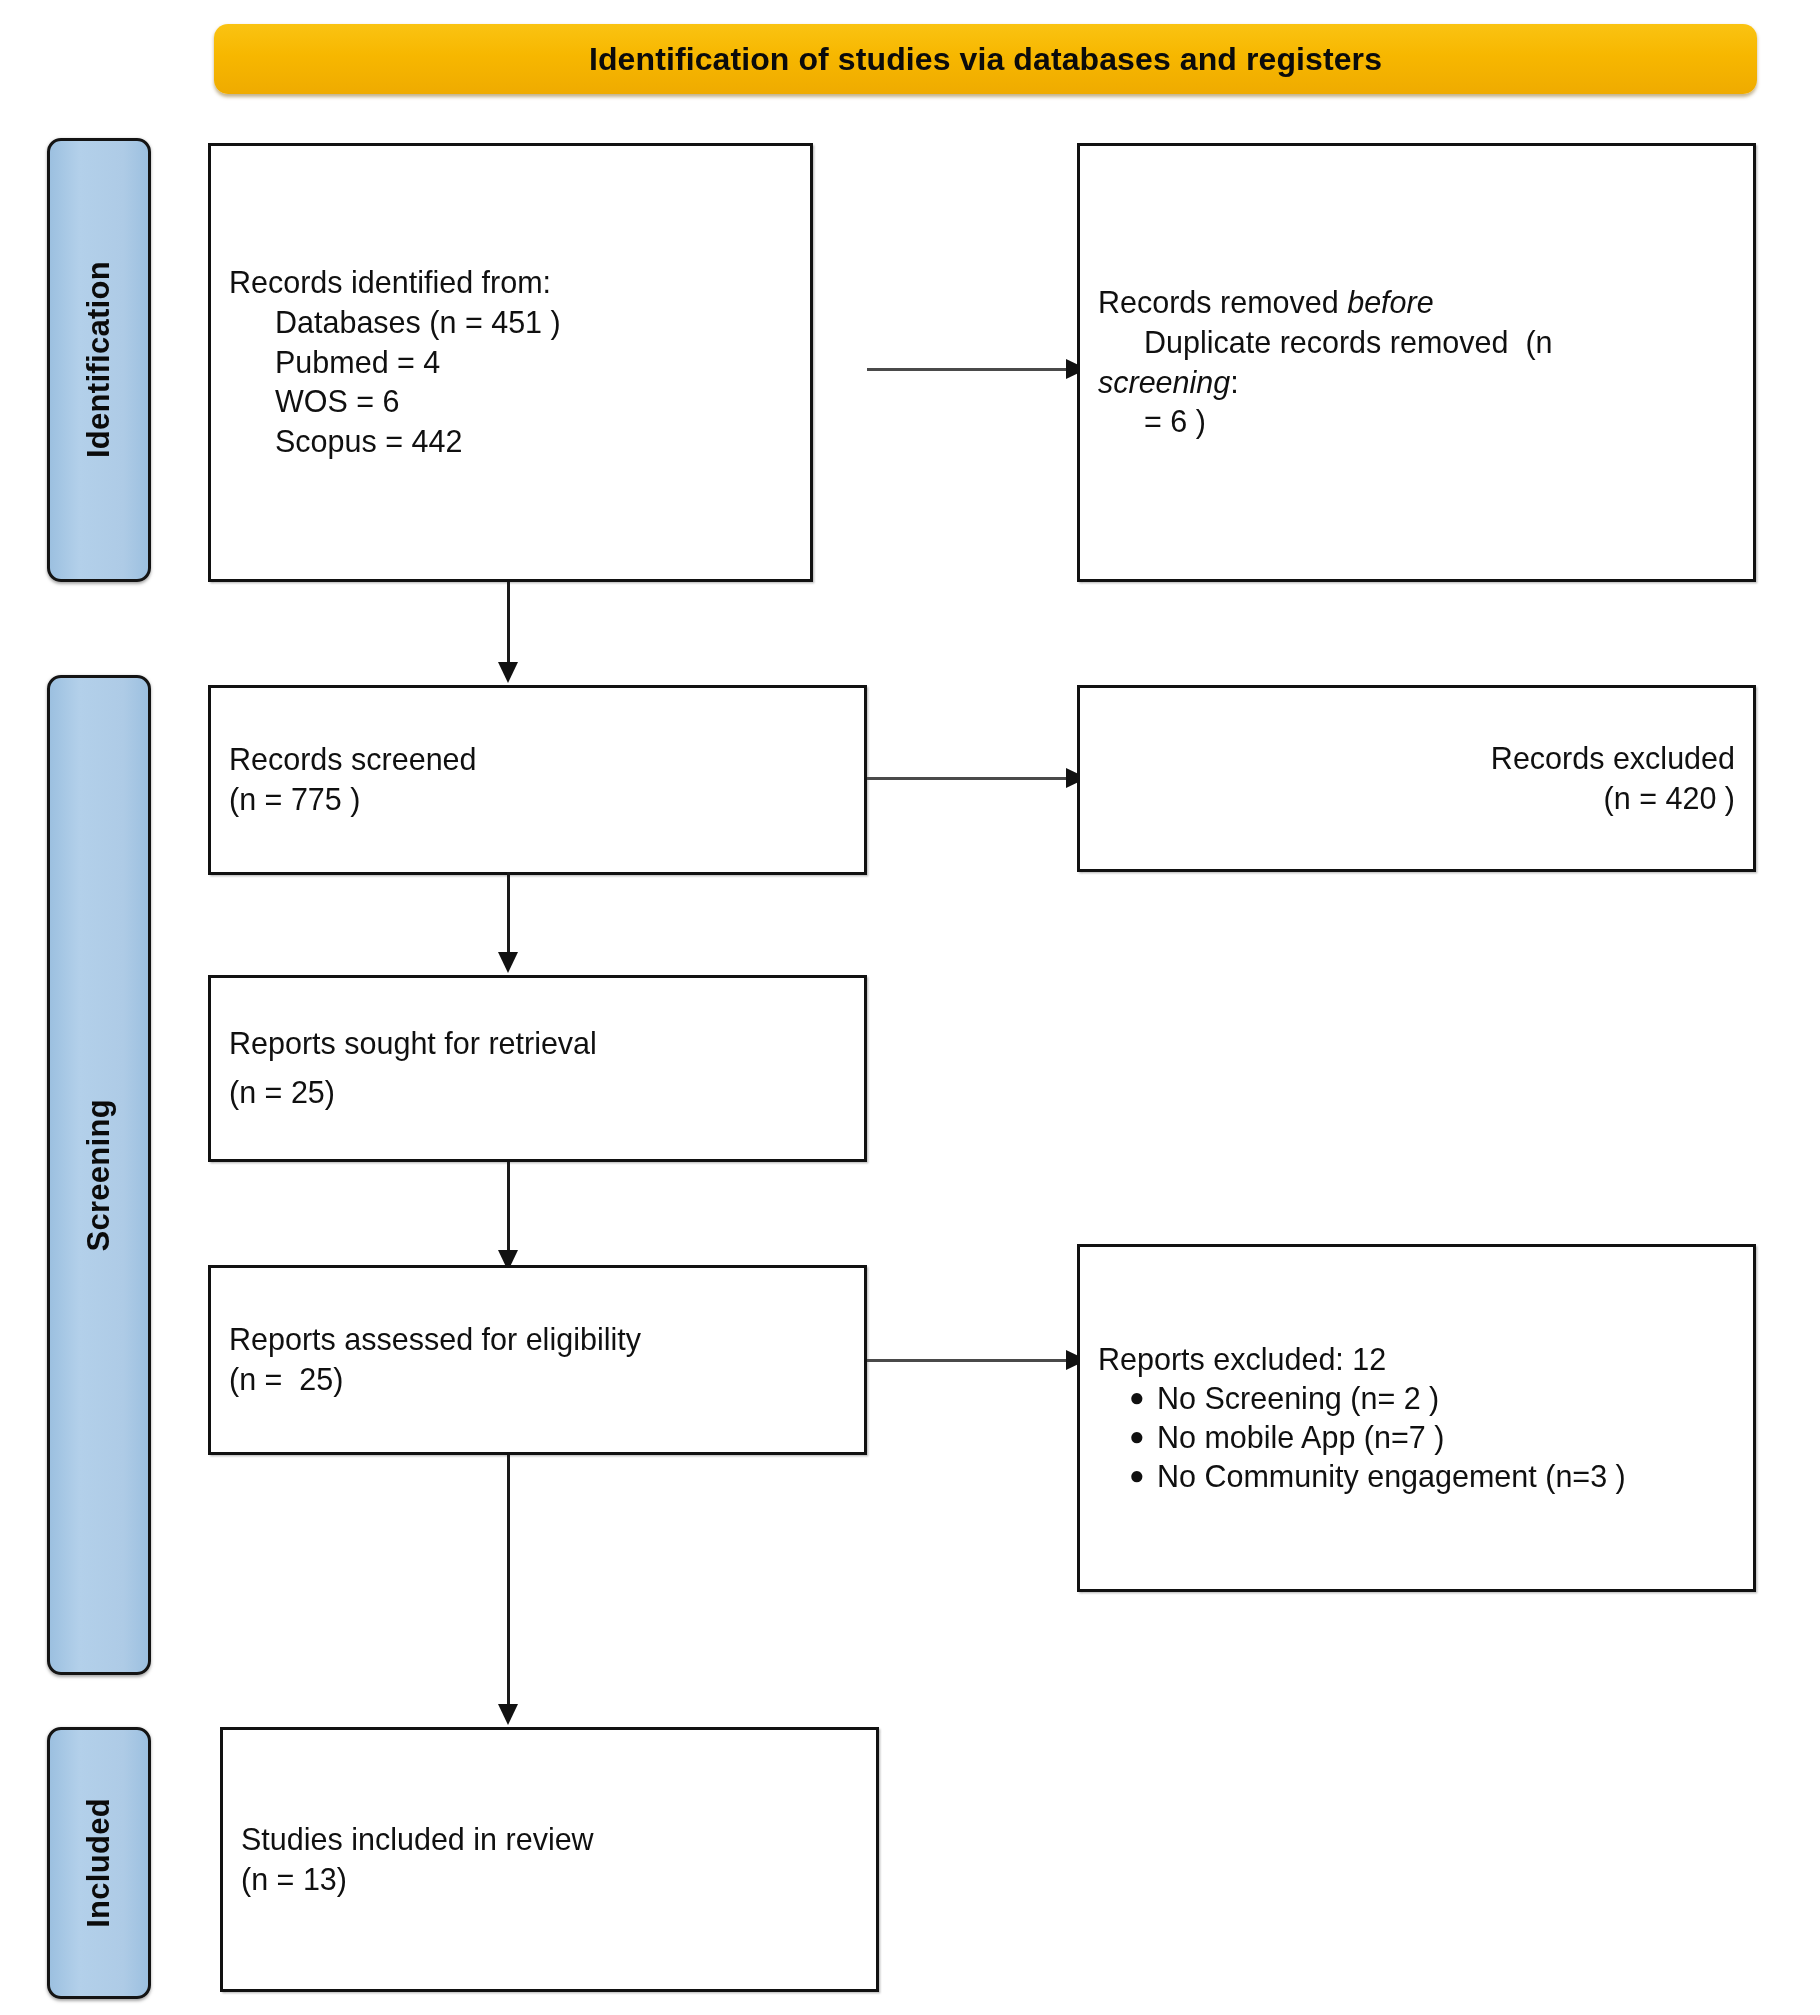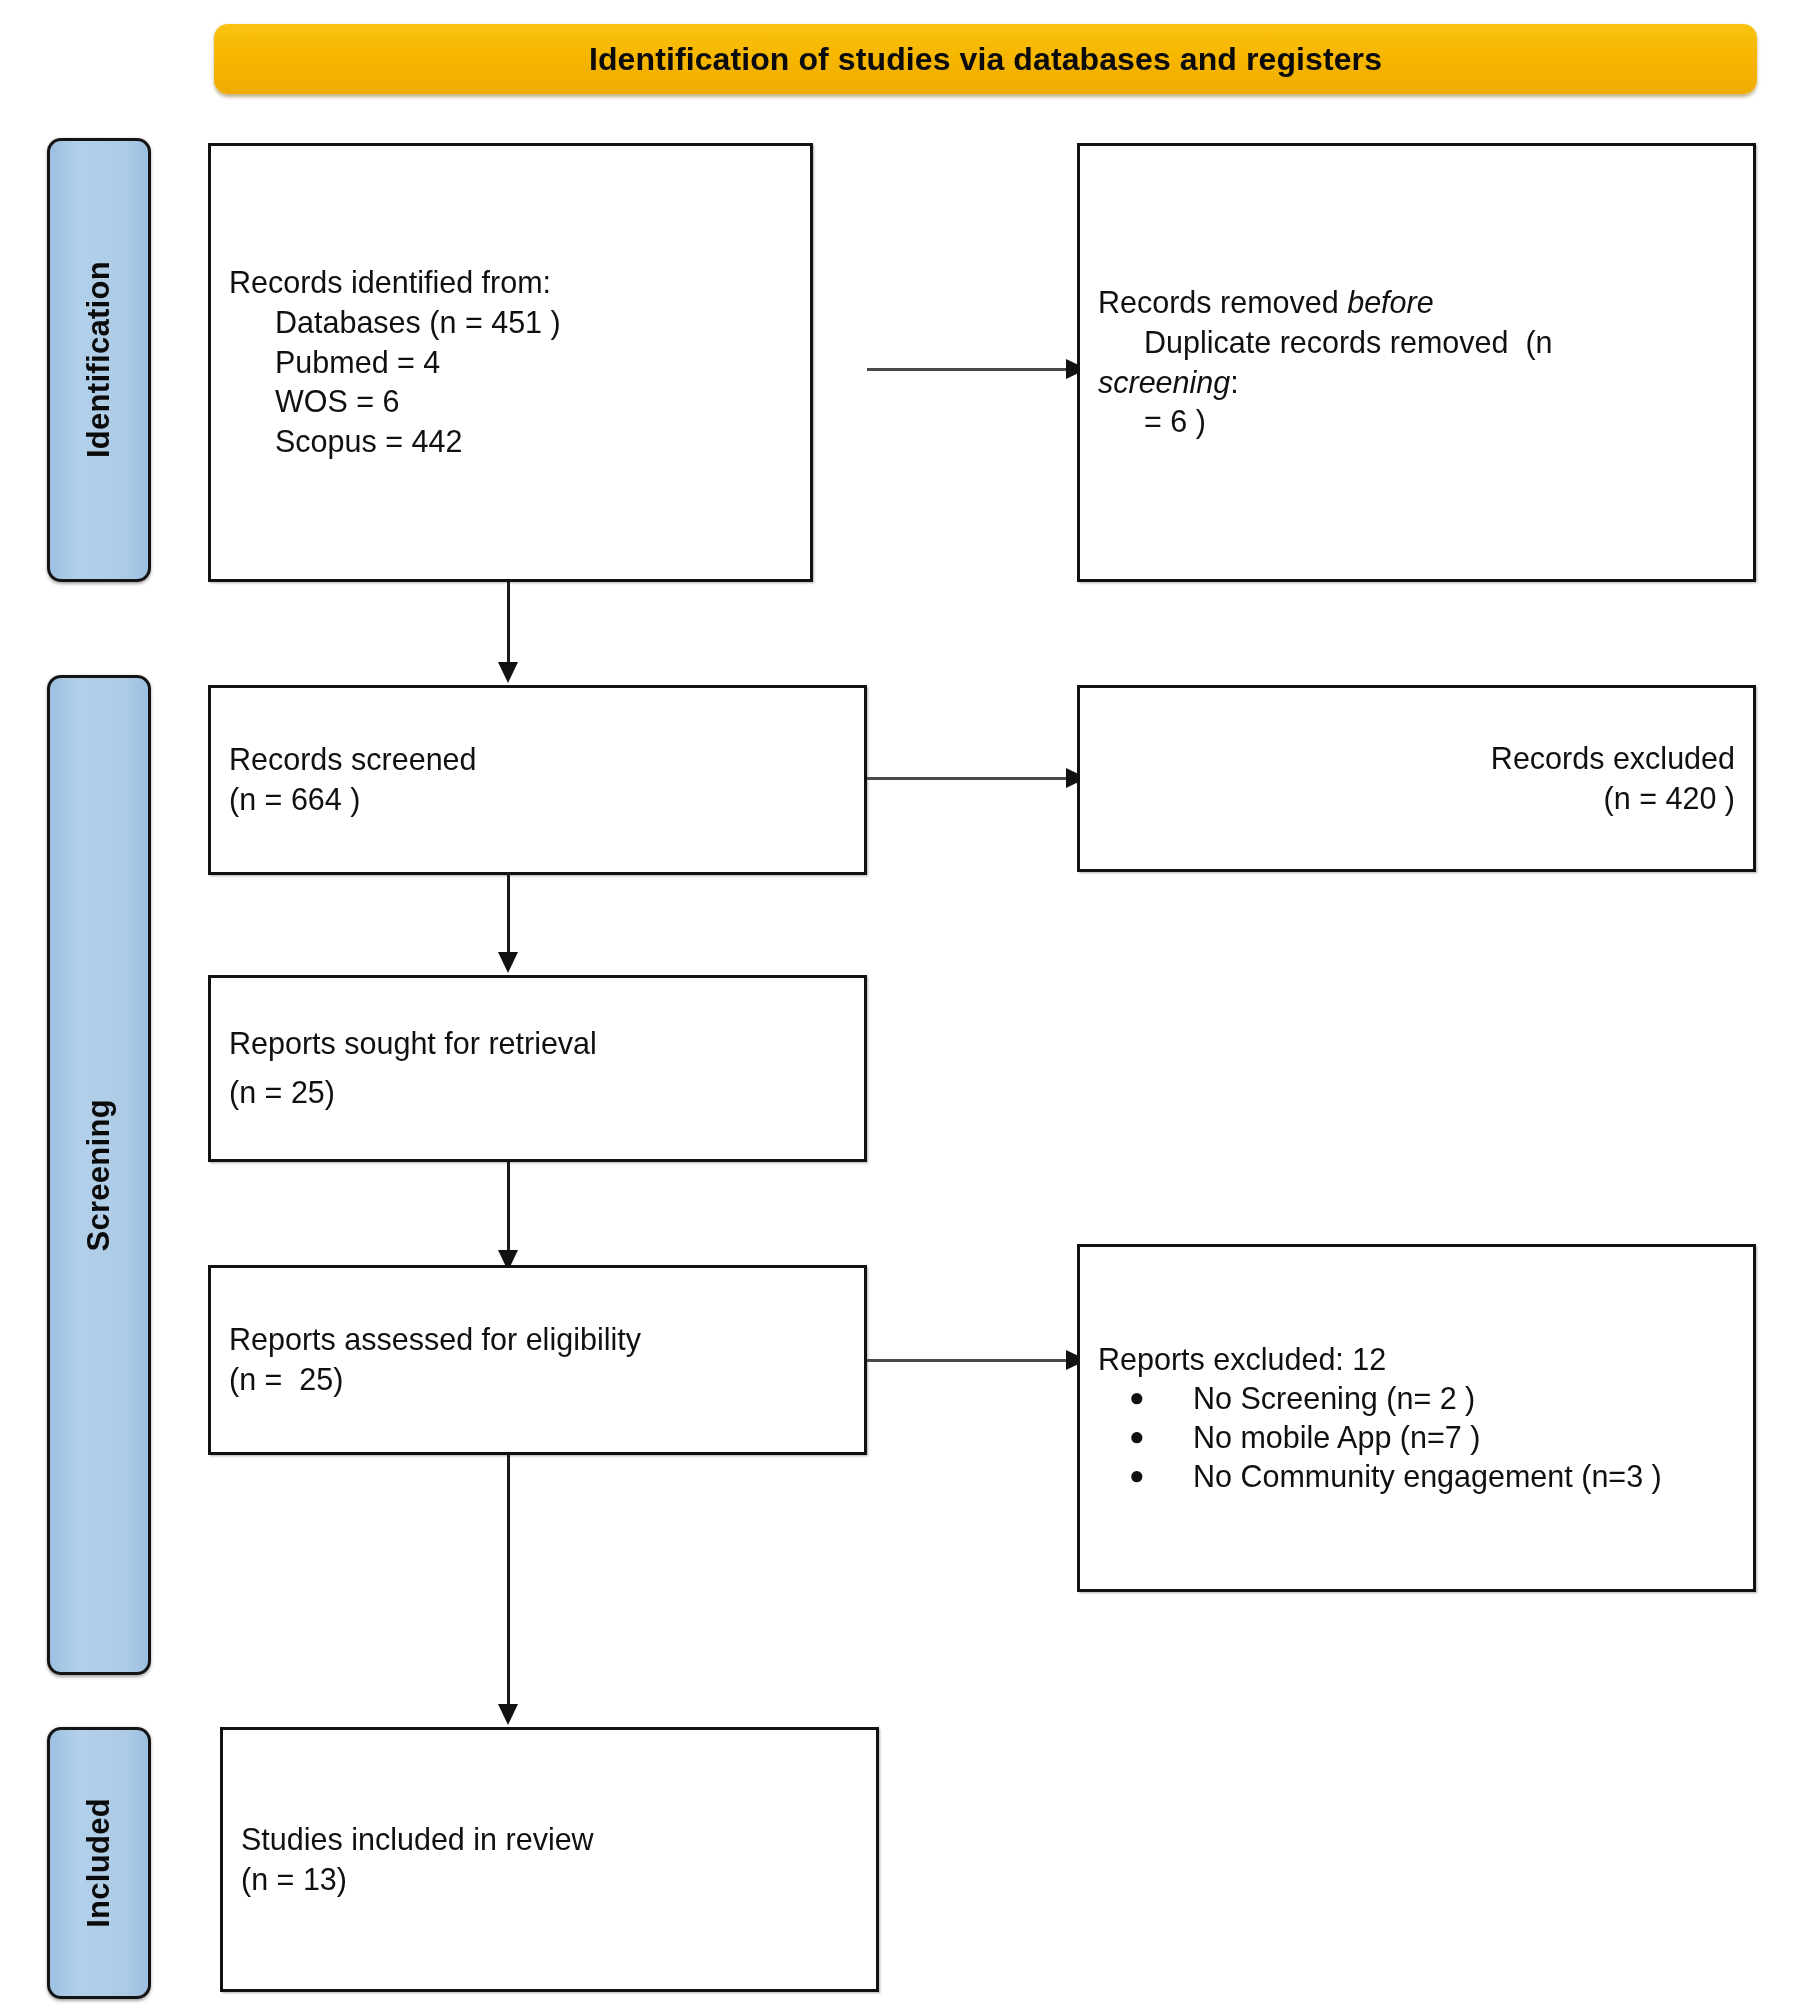--- a/index.html
+++ b/index.html
@@ -84,21 +84,21 @@
   }
   .bdot{
     flex:0 0 auto;
     width:59px;
     text-align:left;
     padding-left:31px;
     box-sizing:border-box;
     font-size:26px;
     line-height:1.40;
   }
-  .btext{ flex:1 1 auto;margin-left:36px; }
+  .btext{ flex:1 1 auto; }
 
   
   .vline{
     position:absolute;
     width:2.7px;
     background:#1a1a1a;
   }
   .varrow{
     position:absolute;
     width:0;height:0;
@@ -156,21 +156,21 @@
     <div class="fline indent">Duplicate records removed  (n</div>
     <div class="fline"><em>screening</em><span>:</span></div>
     <div class="fline indent">= 6 )</div>
   </div>
 
   <div class="vline" style="left:507px;top:582px;height:86px;"></div>
   <div class="varrow" style="left:498px;top:662px;"></div>
 
   <div class="fbox" style="left:208px;top:685px;width:659px;height:190px;">
     <div class="fline">Records screened</div>
-    <div class="fline">(n = 664 )</div>
+    <div class="fline">(n = 775 )</div>
   </div>
 
   <div class="hline" style="left:867px;top:777px;width:201px;"></div>
   <div class="harrow" style="left:1066px;top:768px;"></div>
 
   <div class="fbox" style="left:1077px;top:685px;width:679px;height:187px;text-align:right;">
     <div class="fline">Records excluded</div>
     <div class="fline">(n = 420 )</div>
   </div>
 

